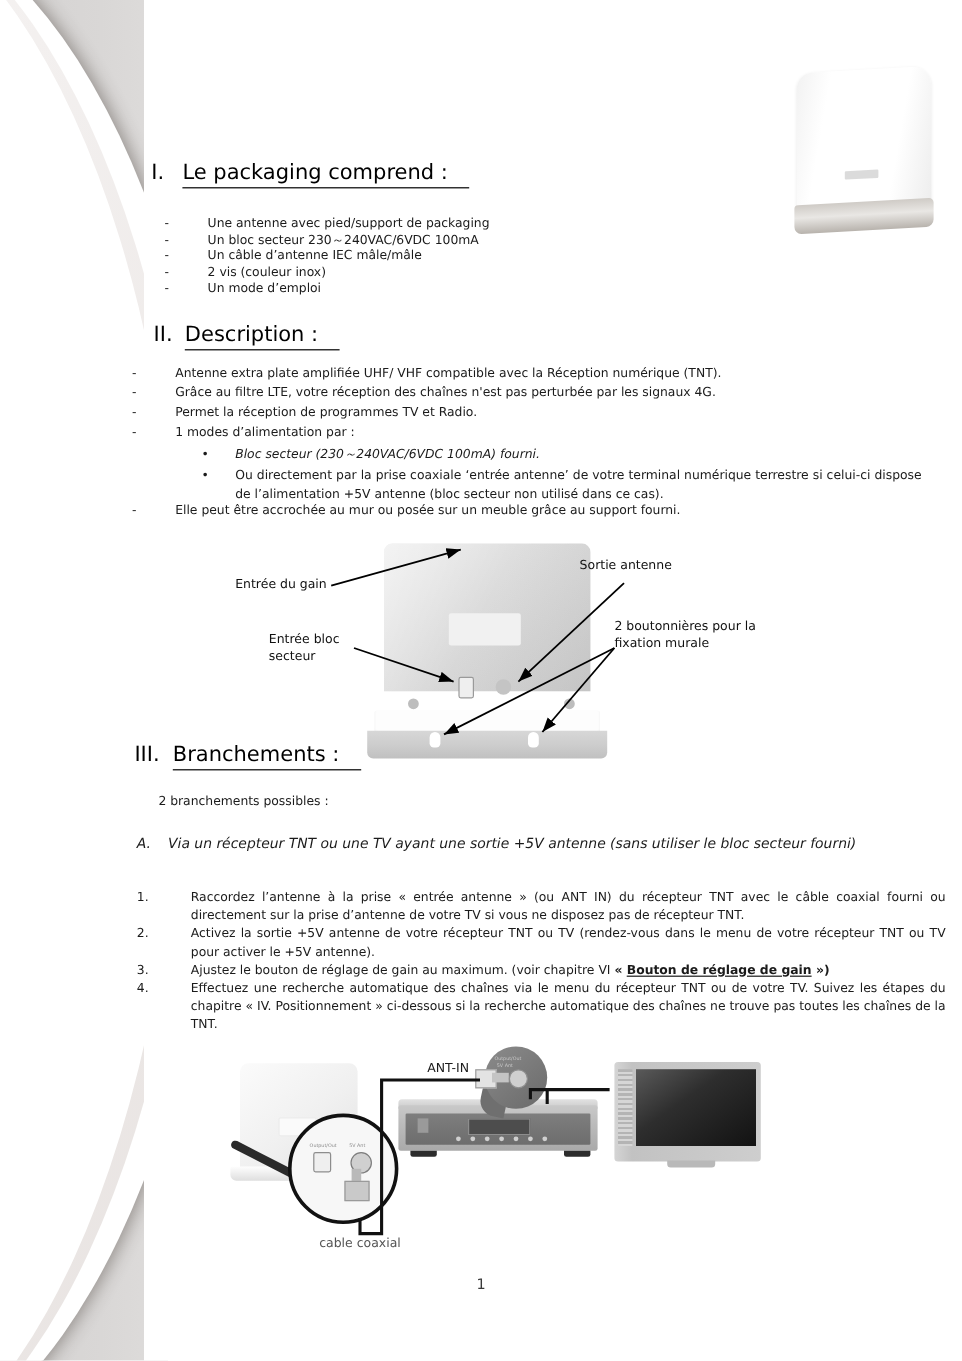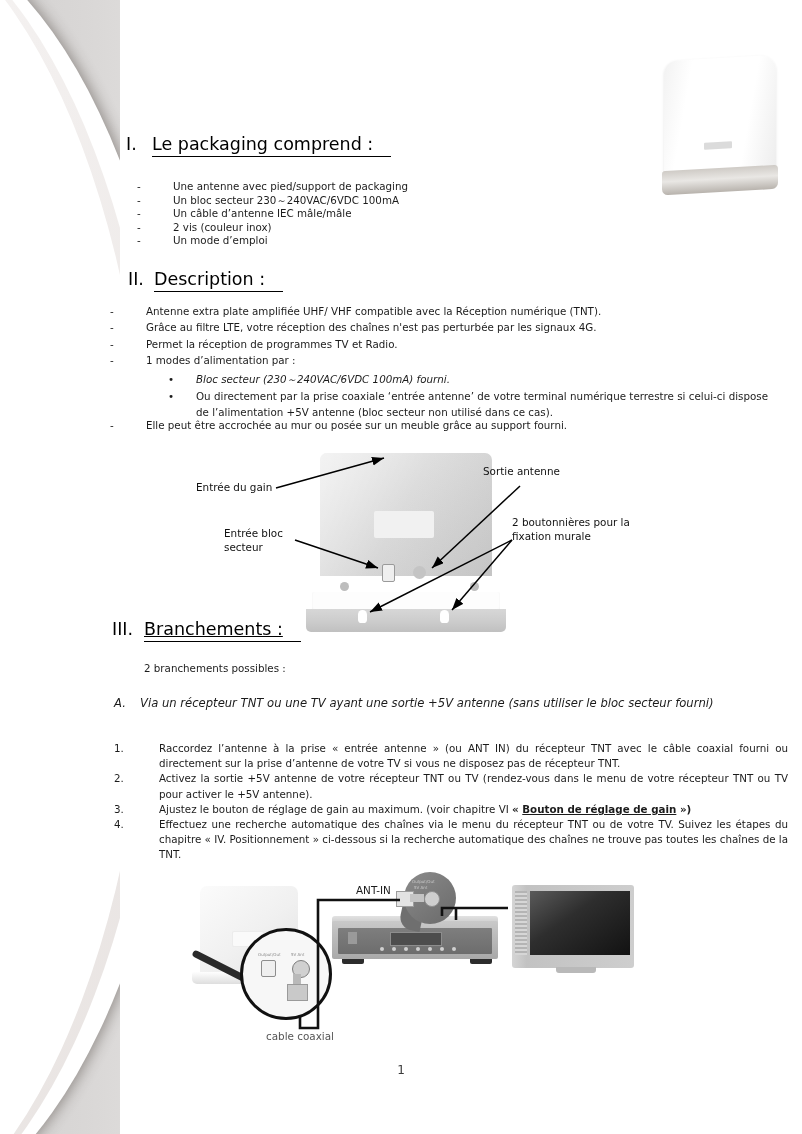--- a/index.html
+++ b/index.html
@@ -568,25 +568,25 @@
       </span>
     </div>
 
     <div class="para" style="left:110px; top:419px; width:660px;">
       <span class="bullet-row">
         <span class="dash">-</span>
         <span class="bullet-txt">Elle peut être accrochée au mur ou posée sur un meuble grâce au support fourni.</span>
       </span>
     </div>
 
-    <div class="heading" style="left:112px; top:619px;text-decoration:underline;">
+    <div class="heading" style="left:112px; top:619px;">
       <span class="num" style="min-width:32px;">III.</span><span class="txt">Branchements  :</span>
     </div>
 
-    <div class="para" style="left:144px; top:661px; width:400px;">2 branchements possibles  :</div>
+    <div class="para" style="left:132px; top:661px; width:400px;">2 branchements possibles  :</div>
 
     <div class="para" style="left:114px; top:694px; width:670px; font-size:11.6px; line-height:18px;">
       <span class="num-item">
         <span class="num-lbl ital" style="width:22px;">A.</span>
         <span class="num-txt ital" style="padding-left:26px; text-align:left;">Via un récepteur TNT ou une TV ayant une sortie +5V antenne (sans utiliser le bloc secteur fourni)</span>
       </span>
     </div>
 
     <div class="para" style="left:114px; top:741px; width:674px; line-height:15.2px;">
       <span class="num-item">

